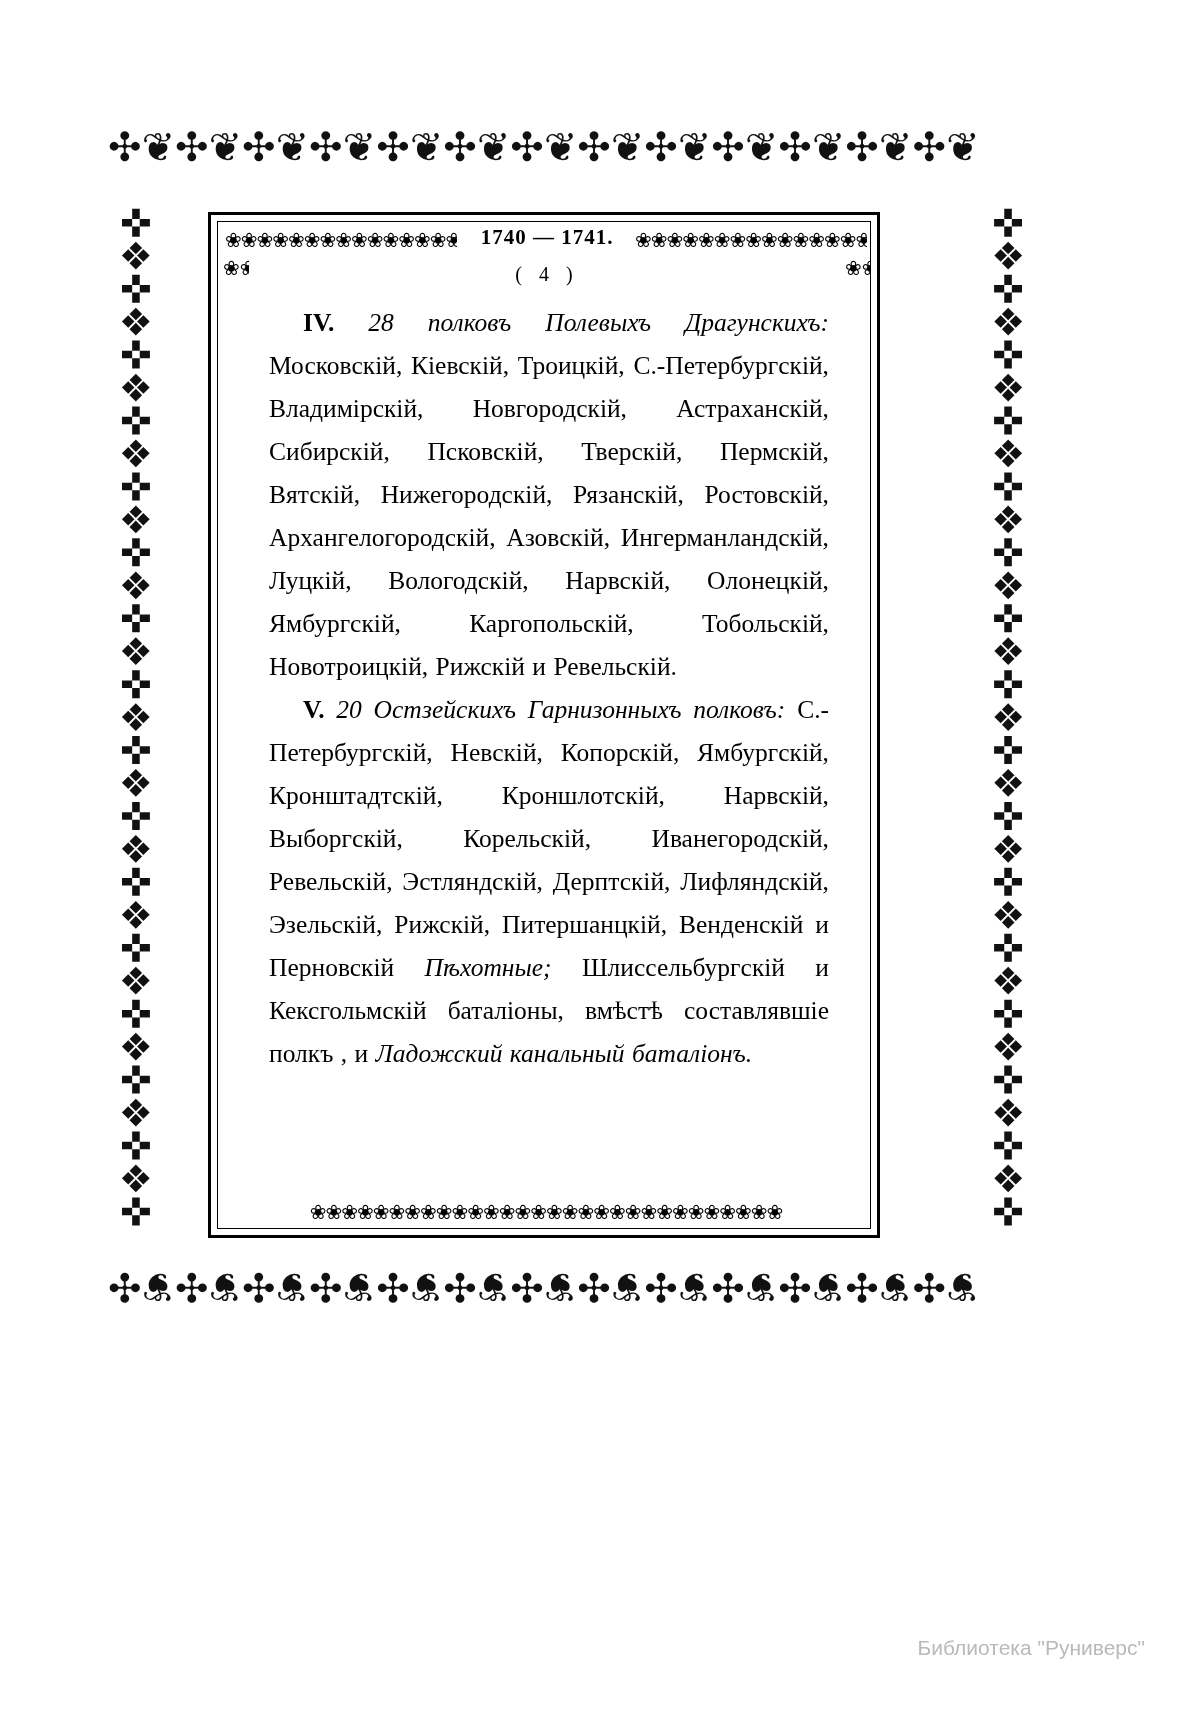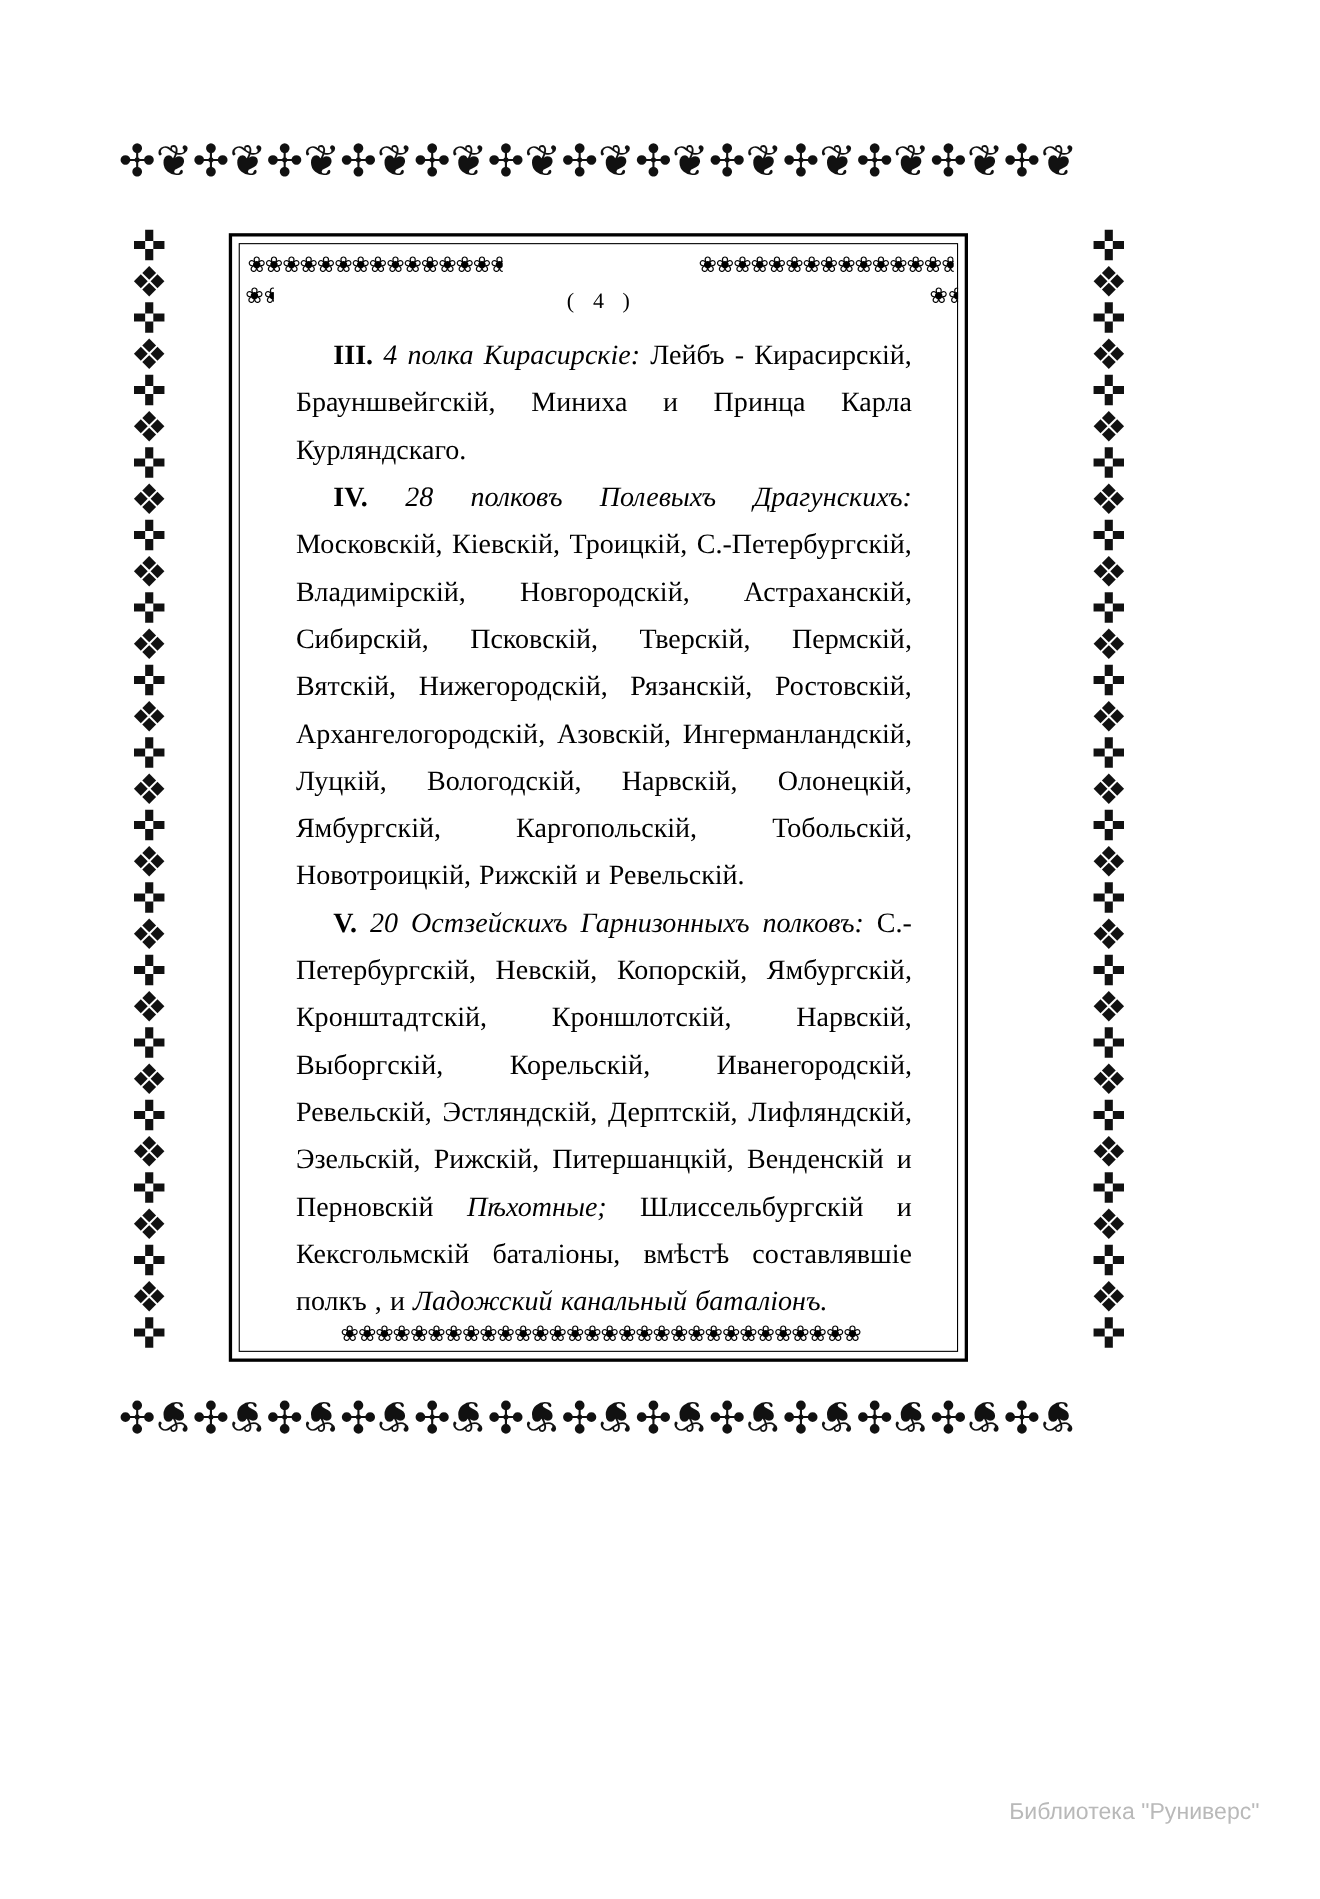--- a/index.html
+++ b/index.html
@@ -197,23 +197,23 @@
   </div>
 
   <div class="inner-frame">
 
     <div class="bead-row bead-top-left">❀❀❀❀❀❀❀❀❀❀❀❀❀❀❀❀❀❀❀❀❀❀❀❀❀❀❀❀❀❀</div>
     <div class="bead-row bead-top-right">❀❀❀❀❀❀❀❀❀❀❀❀❀❀❀❀❀❀❀❀❀❀❀❀❀❀❀❀❀❀</div>
     <div class="bead-row bead-bottom">❀❀❀❀❀❀❀❀❀❀❀❀❀❀❀❀❀❀❀❀❀❀❀❀❀❀❀❀❀❀</div>
     <div class="bead-col bead-col-left">❀❀❀❀❀❀❀❀❀❀❀❀❀❀❀❀❀❀❀❀❀❀❀❀❀❀❀❀❀❀❀❀❀❀❀❀❀❀❀❀❀❀</div>
     <div class="bead-col bead-col-right">❀❀❀❀❀❀❀❀❀❀❀❀❀❀❀❀❀❀❀❀❀❀❀❀❀❀❀❀❀❀❀❀❀❀❀❀❀❀❀❀❀❀</div>
 
+    <div class="running-head">1740 — 1741.</div>
     <div class="page-number">(   4   )</div>
 
     <div class="text-block">
-        <div class="para"><span class="indent"></span><span class="rn">III. </span><span class="it">4 полка Кирасирскіе: </span><span>Лейбъ - Кирасирскій, Брауншвейгскій, Миниха и Принца Карла Курляндскаго.</span></div>
         <div class="para"><span class="indent"></span><span class="rn">IV. </span><span class="it">28 полковъ Полевыхъ Драгунскихъ: </span><span>Московскій, Кіевскій, Троицкій, С.-Петербургскій, Владимірскій, Новгородскій, Астраханскій, Сибирскій, Псковскій, Тверскій, Пермскій, Вятскій, Нижегородскій, Рязанскій, Ростовскій, Архангелогородскій, Азовскій, Ингерманландскій, Луцкій, Вологодскій, Нарвскій, Олонецкій, Ямбургскій, Каргопольскій, Тобольскій, Новотроицкій, Рижскій и Ревельскій.</span></div>
         <div class="para"><span class="indent"></span><span class="rn">V. </span><span class="it">20 Остзейскихъ Гарнизонныхъ полковъ: </span><span>С.-Петербургскій, Невскій, Копорскій, Ямбургскій, Кронштадтскій, Кроншлотскій, Нарвскій, Выборгскій, Корельскій, Иванегородскій, Ревельскій, Эстляндскій, Дерптскій, Лифляндскій, Эзельскій, Рижскій, Питершанцкій, Венденскій и Перновскій </span><span class="it">Пѣхотные; </span><span>Шлиссельбургскій и Кексгольмскій баталіоны, вмѣстѣ составлявшіе полкъ , и </span><span class="it">Ладожский канальный баталіонъ.</span></div>
       </div>
   </div>
 
   <div class="watermark">Библиотека "Руниверс"</div>
 </div>
 
 </body></html>

